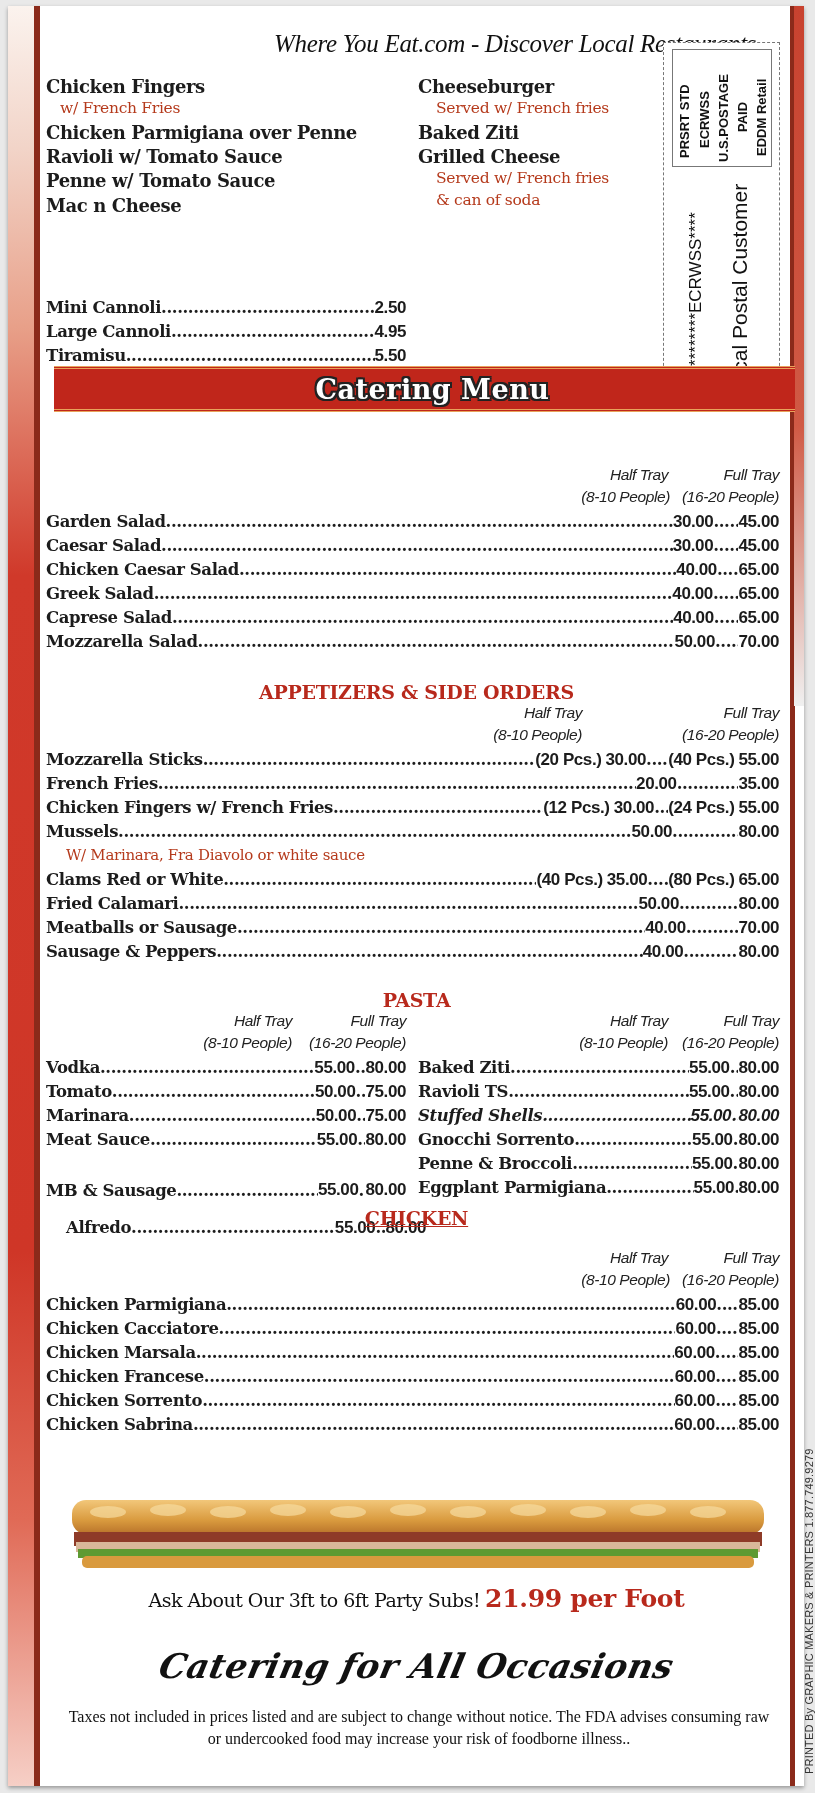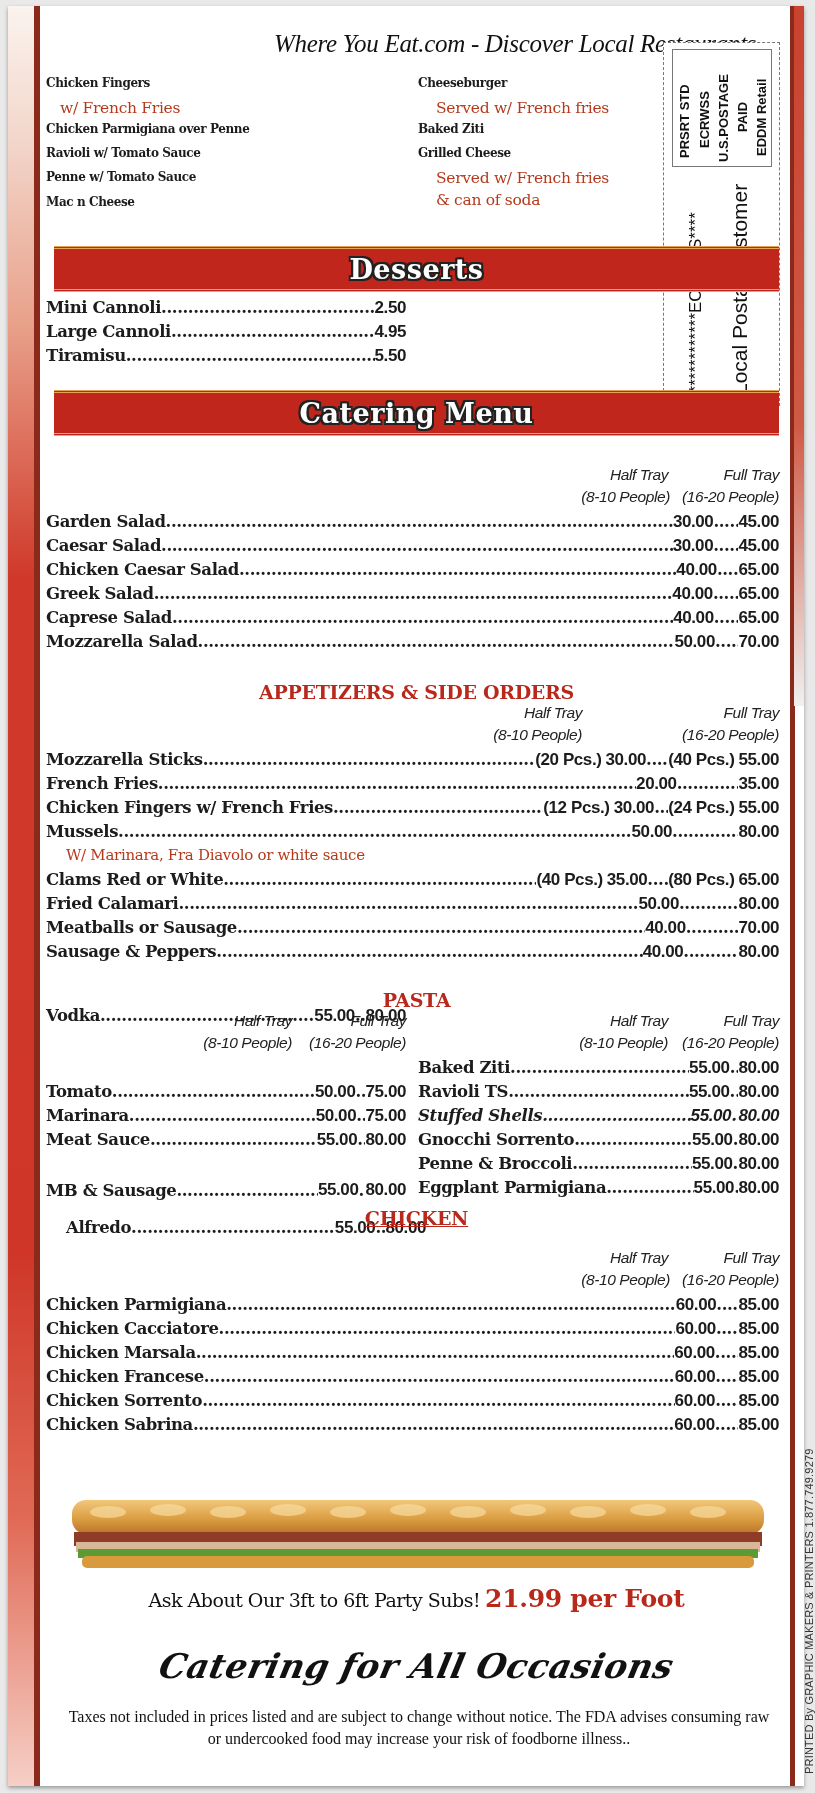--- a/index.html
+++ b/index.html
@@ -28,21 +28,21 @@
   }
   .banner span {
     font-family:"DejaVu Serif", serif; font-weight:bold; font-size:27px; color:#ffffff;
     text-shadow:-2px -2px 0 #222, 2px -2px 0 #222, -2px 2px 0 #222, 2px 2px 0 #222, 0 2px 0 #222, 2px 0 0 #222, 0 -2px 0 #222, -2px 0 0 #222;
     letter-spacing:0.5px;
   }
   .overlay-title {
     position:absolute; left:266px; top:24px; font-family:"Liberation Serif", serif; font-style:italic;
     font-size:25px; color:#111; white-space:nowrap; letter-spacing:-0.3px;
   }
-  .item { position:absolute; font-weight:bold; font-size:12px; color:#1c1c1c; white-space:nowrap; font-family:"DejaVu Serif", serif; letter-spacing:-0.4px; }
+  .item { position:absolute; font-weight:bold; font-size:18px; color:#1c1c1c; white-space:nowrap; font-family:"DejaVu Serif", serif; letter-spacing:-0.4px; }
   .note { position:absolute; font-size:15.5px; color:#b53a1c; white-space:nowrap; font-family:"DejaVu Serif", serif; letter-spacing:-0.3px; }
   .section-title {
     position:absolute; left:46px; width:725px; text-align:center; font-weight:bold;
     color:#b8291c; font-size:19px; font-family:"DejaVu Serif", serif; letter-spacing:-0.3px;
   }
   .hdr { position:absolute; font-style:italic; font-size:15.5px; color:#222; font-family:"Liberation Sans", sans-serif; white-space:nowrap; text-align:right; letter-spacing:-0.4px; }
   .row {
     position:absolute; display:flex; align-items:baseline; font-weight:bold; font-size:16.5px; color:#1c1c1c;
     font-family:"DejaVu Serif", serif; white-space:nowrap; letter-spacing:-0.4px; height:24px;
   }
@@ -113,40 +113,37 @@
       <div class="rot" style="left:4px;top:108px;font-size:13px;font-weight:bold;">PRSRT STD</div>
       <div class="rot" style="left:24px;top:98px;font-size:13px;font-weight:bold;">ECRWSS</div>
       <div class="rot" style="left:43px;top:112px;font-size:13px;font-weight:bold;">U.S.POSTAGE</div>
       <div class="rot" style="left:62px;top:82px;font-size:13px;font-weight:bold;">PAID</div>
       <div class="rot" style="left:81px;top:106px;font-size:13px;font-weight:bold;">EDDM Retail</div>
     </div>
     <div class="rot" style="left:22px;top:356px;font-size:17px;">*************ECRWSS****</div>
     <div class="rot" style="left:64px;top:352px;font-size:21px;">Local Postal Customer</div>
   </div>
 
-  <div class="banner" style="top:240px;">
-    <span style="margin-left:0;">Desserts</span>
-  </div>
   <div class="row" style="left:38px;top:292px;width:360px;">
     <span class="name">Mini Cannoli</span>
     <span class="dots"></span>
     <span class="val">2.50</span>
   </div>
   <div class="row" style="left:38px;top:316px;width:360px;">
     <span class="name">Large Cannoli</span>
     <span class="dots"></span>
     <span class="val">4.95</span>
   </div>
   <div class="row" style="left:38px;top:340px;width:360px;">
     <span class="name">Tiramisu</span>
     <span class="dots"></span>
     <span class="val">5.50</span>
   </div>
 
-  <div class="banner" style="top:384px;">
+  <div class="banner" style="top:360px;padding-left:16px;">
     <span>Catering Menu</span>
   </div>
 
   <div class="hdr" style="left:560px;top:460px;width:100px;">Half Tray</div>
   <div class="hdr" style="left:670px;top:460px;width:101px;">Full Tray</div>
   <div class="hdr" style="left:540px;top:482px;width:122px;">(8-10 People)</div>
   <div class="hdr" style="left:660px;top:482px;width:111px;">(16-20 People)</div>
 
   <div id="salads-rows"></div>
   <div class="row" style="left:38px;top:506px;width:733px;">
@@ -265,21 +262,21 @@
   <div class="section-title" style="top:983px;">PASTA</div>
   <div class="hdr" style="left:180px;top:1006px;width:104px;">Half Tray</div>
   <div class="hdr" style="left:290px;top:1006px;width:108px;">Full Tray</div>
   <div class="hdr" style="left:160px;top:1028px;width:124px;">(8-10 People)</div>
   <div class="hdr" style="left:286px;top:1028px;width:112px;">(16-20 People)</div>
   <div class="hdr" style="left:556px;top:1006px;width:104px;">Half Tray</div>
   <div class="hdr" style="left:666px;top:1006px;width:105px;">Full Tray</div>
   <div class="hdr" style="left:536px;top:1028px;width:124px;">(8-10 People)</div>
   <div class="hdr" style="left:660px;top:1028px;width:111px;">(16-20 People)</div>
 
-  <div class="row" style="left:38px;top:1000px;width:360px;">
+  <div class="row" style="left:38px;top:1052px;width:360px;">
       <span class="name">Vodka</span>
       <span class="dots"></span>
       <span class="val">55.00</span>
       <span class="dots2" style="width:58px;"></span>
       <span class="val">80.00</span>
     </div>
   <div class="row" style="left:38px;top:1076px;width:360px;">
       <span class="name">Tomato</span>
       <span class="dots"></span>
       <span class="val">50.00</span>

